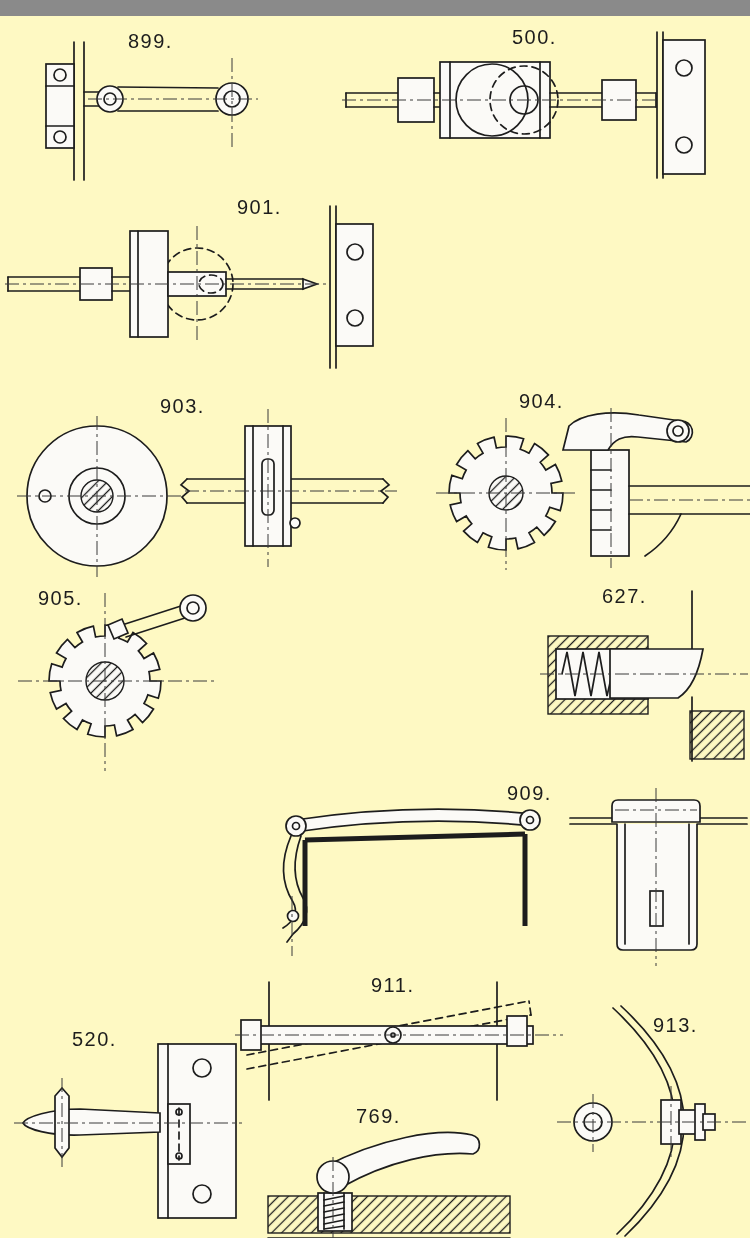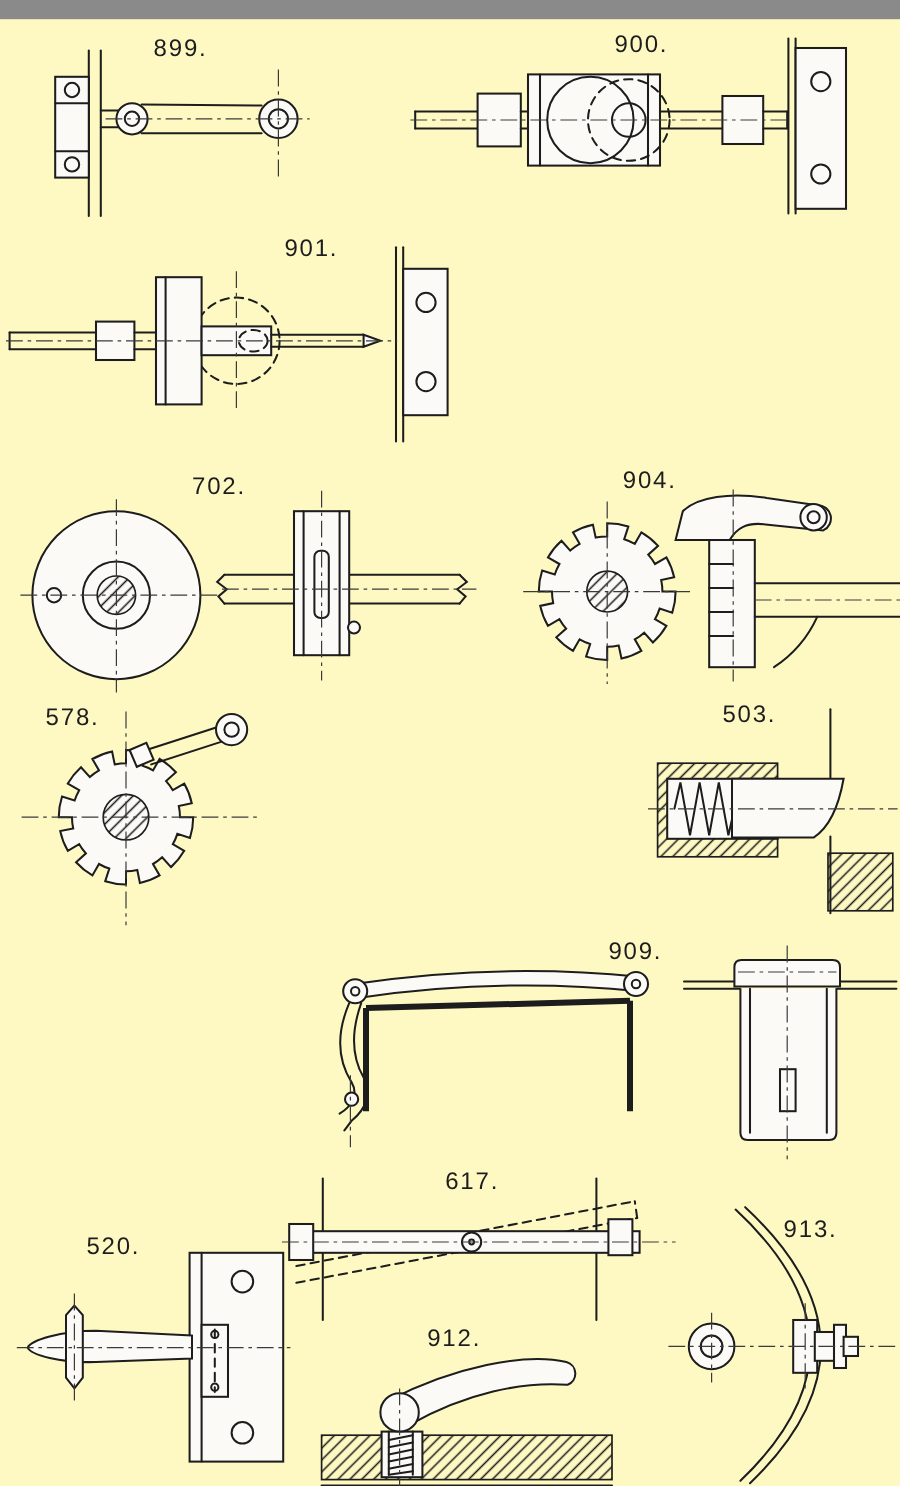--- a/index.html
+++ b/index.html
@@ -47,21 +47,21 @@
       <circle class="sw" cx="100" cy="73" r="13"></circle>
       <circle class="s" cx="100" cy="73" r="6"></circle>
       <circle class="sw" cx="222" cy="73" r="16"></circle>
       <circle class="sw" cx="222" cy="73" r="8"></circle>
       <line class="cl" x1="78" y1="73" x2="248" y2="73"></line>
       <line class="cl" x1="222" y1="32" x2="222" y2="122"></line>
     </svg>
   </div>
 
   <div class="fig" style="left:340px;top:8px;width:405px;height:160px">
-    <span class="lbl" style="left:172px;top:2px">900.</span>
+    <span class="lbl" style="left:172px;top:2px">500.</span>
     <svg viewBox="0 0 405 160" width="405" height="160">
       <line class="s" x1="6" y1="69" x2="58" y2="69"></line>
       <line class="s" x1="6" y1="83" x2="58" y2="83"></line>
       <line class="s" x1="6" y1="69" x2="6" y2="83"></line>
       <rect class="sw" x="58" y="54" width="36" height="44"></rect>
       <line class="s" x1="94" y1="69" x2="100" y2="69"></line>
       <line class="s" x1="94" y1="83" x2="100" y2="83"></line>
       <rect class="sw" x="100" y="38" width="110" height="76"></rect>
       <line class="s" x1="110" y1="38" x2="110" y2="114"></line>
       <line class="s" x1="200" y1="38" x2="200" y2="114"></line>
@@ -105,21 +105,21 @@
       <rect class="sw" x="331" y="28" width="37" height="122"></rect>
       <circle class="sw" cx="350" cy="56" r="8"></circle>
       <circle class="sw" cx="350" cy="122" r="8"></circle>
       <line class="cl" x1="0" y1="88" x2="326" y2="88"></line>
       <line class="cl" x1="192" y1="30" x2="192" y2="148"></line>
     </svg>
   </div>
 
 
   <div class="fig" style="left:15px;top:375px;width:385px;height:190px">
-    <span class="lbl" style="left:145px;top:4px">702.</span>
+    <span class="lbl" style="left:145px;top:4px">903.</span>
     <svg viewBox="0 0 385 190" width="385" height="190">
       <circle class="sw" cx="82" cy="105" r="70"></circle>
       <circle class="sw" cx="82" cy="105" r="28"></circle>
       <circle class="hatchf" cx="82" cy="105" r="16"></circle>
       <circle class="sw" cx="30" cy="105" r="6"></circle>
       <line class="s" x1="172" y1="88" x2="232" y2="88"></line>
       <line class="s" x1="172" y1="112" x2="232" y2="112"></line>
       <path class="s" d="M 172 88 L 166 94 L 174 100 L 167 106 L 172 112"></path>
       <line class="s" x1="274" y1="88" x2="368" y2="88"></line>
       <line class="s" x1="274" y1="112" x2="368" y2="112"></line>
@@ -153,37 +153,37 @@
       <circle class="sw" cx="247" cy="43" r="11"></circle>
       <circle class="s" cx="247" cy="43" r="5"></circle>
       <line class="cl" x1="5" y1="105" x2="148" y2="105"></line>
       <line class="cl" x1="75" y1="30" x2="75" y2="182"></line>
       <line class="cl" x1="180" y1="20" x2="180" y2="180"></line>
       <line class="cl" x1="198" y1="112" x2="335" y2="112"></line>
     </svg>
   </div>
 
   <div class="fig" style="left:10px;top:565px;width:215px;height:200px">
-    <span class="lbl" style="left:28px;top:6px">578.</span>
+    <span class="lbl" style="left:28px;top:6px">905.</span>
     <svg viewBox="0 0 215 200" width="215" height="200">
       <path class="sw" d="M 151.0 100.0 A 56 56 0 0 1 148.3 117.3 L 137.8 113.9 A 45 45 0 0 1 134.0 122.5 L 143.5 128.0 A 56 56 0 0 1 132.5 141.6 L 125.1 133.4 A 45 45 0 0 1 117.5 139.0 L 123.0 148.5 A 56 56 0 0 1 106.6 154.8 L 104.4 144.0 A 45 45 0 0 1 95.0 145.0 L 95.0 156.0 A 56 56 0 0 1 77.7 153.3 L 81.1 142.8 A 45 45 0 0 1 72.5 139.0 L 67.0 148.5 A 56 56 0 0 1 53.4 137.5 L 61.6 130.1 A 45 45 0 0 1 56.0 122.5 L 46.5 128.0 A 56 56 0 0 1 40.2 111.6 L 51.0 109.4 A 45 45 0 0 1 50.0 100.0 L 39.0 100.0 A 56 56 0 0 1 41.7 82.7 L 52.2 86.1 A 45 45 0 0 1 56.0 77.5 L 46.5 72.0 A 56 56 0 0 1 57.5 58.4 L 64.9 66.6 A 45 45 0 0 1 72.5 61.0 L 67.0 51.5 A 56 56 0 0 1 83.4 45.2 L 85.6 56.0 A 45 45 0 0 1 95.0 55.0 L 95.0 44.0 A 56 56 0 0 1 112.3 46.7 L 108.9 57.2 A 45 45 0 0 1 117.5 61.0 L 123.0 51.5 A 56 56 0 0 1 136.6 62.5 L 128.4 69.9 A 45 45 0 0 1 134.0 77.5 L 143.5 72.0 A 56 56 0 0 1 149.8 88.4 L 139.0 90.6 A 45 45 0 0 1 140.0 100.0 L 151.0 100.0 Z"></path>
       <circle class="hatchf" cx="95" cy="100" r="19"></circle>
       <line class="s" x1="112" y1="44" x2="174" y2="24"></line>
       <line class="s" x1="116" y1="56" x2="178" y2="36"></line>
       <circle class="sw" cx="183" cy="27" r="13"></circle>
       <circle class="sw" cx="183" cy="27" r="6"></circle>
       <path class="sw" d="M 98 44 L 112 38 L 118 52 L 104 58 Z"></path>
       <line class="cl" x1="8" y1="100" x2="205" y2="100"></line>
       <line class="cl" x1="95" y1="12" x2="95" y2="190"></line>
     </svg>
   </div>
 
 
   <div class="fig" style="left:540px;top:565px;width:210px;height:185px">
-    <span class="lbl" style="left:62px;top:4px">503.</span>
+    <span class="lbl" style="left:62px;top:4px">627.</span>
     <svg viewBox="0 0 210 185" width="210" height="185">
       <rect class="hatchf" x="8" y="55" width="100" height="78"></rect>
       <rect class="sw" x="16" y="68" width="92" height="50"></rect>
       <polyline class="s" points="22,93 27,71 35,115 43,71 51,115 59,71 67,115 72,93"></polyline>
       <line class="s" x1="152" y1="10" x2="152" y2="70"></line>
       <line class="s" x1="152" y1="116" x2="152" y2="180"></line>
       <rect class="hatchf" x="150" y="130" width="54" height="48"></rect>
       <path class="sw" d="M 70 68 L 163 68 C 158 96 149 110 138 117 L 70 117 Z"></path>
       <line class="cl" x1="0" y1="93" x2="208" y2="93"></line>
     </svg>
@@ -231,38 +231,38 @@
       <circle class="s" cx="169" cy="96" r="3"></circle>
       <circle class="s" cx="169" cy="140" r="3"></circle>
       <path class="sw" d="M 150 97 L 70 93 C 40 93 16 101 13 107 C 16 113 40 120 70 119 L 150 116 Z"></path>
       <path class="sw" d="M 52 72 L 59 80 L 59 132 L 52 141 L 45 132 L 45 80 Z"></path>
       <line class="cl" x1="4" y1="107" x2="232" y2="107"></line>
       <line class="cl" x1="52" y1="62" x2="52" y2="152"></line>
     </svg>
   </div>
 
   <div class="fig" style="left:235px;top:958px;width:330px;height:132px">
-    <span class="lbl" style="left:136px;top:0px">617.</span>
+    <span class="lbl" style="left:136px;top:0px">911.</span>
     <svg viewBox="0 0 330 132" width="330" height="132">
       <line class="s" x1="34" y1="8" x2="34" y2="126"></line>
       <line class="s" x1="262" y1="8" x2="262" y2="126"></line>
       <line class="s dash" x1="12" y1="95" x2="296" y2="41"></line>
       <line class="s dash" x1="12" y1="81" x2="294" y2="27"></line>
       <line class="s dash" x1="296" y1="41" x2="294" y2="27"></line>
       <rect class="sw" x="12" y="52" width="286" height="18"></rect>
       <rect class="sw" x="6" y="46" width="20" height="30"></rect>
       <rect class="sw" x="272" y="42" width="20" height="30"></rect>
       <circle class="sw" cx="158" cy="61" r="8"></circle>
       <circle class="s" cx="158" cy="61" r="2"></circle>
       <line class="cl" x1="0" y1="61" x2="328" y2="61"></line>
     </svg>
   </div>
 
   <div class="fig" style="left:260px;top:1085px;width:265px;height:153px">
-    <span class="lbl" style="left:96px;top:4px">912.</span>
+    <span class="lbl" style="left:96px;top:4px">769.</span>
     <svg viewBox="0 0 265 153" width="265" height="153">
       <rect class="hatchf" x="8" y="95" width="242" height="37"></rect>
       <line class="s" x1="8" y1="137" x2="250" y2="137"></line>
       <rect class="sw" x="58" y="92" width="34" height="38"></rect>
       <line class="s" x1="64" y1="92" x2="64" y2="128"></line>
       <line class="s" x1="84" y1="92" x2="84" y2="128"></line>
       <line class="s" x1="64" y1="99" x2="84" y2="95"></line>
       <line class="s" x1="64" y1="105" x2="84" y2="101"></line>
       <line class="s" x1="64" y1="111" x2="84" y2="107"></line>
       <line class="s" x1="64" y1="117" x2="84" y2="113"></line>

